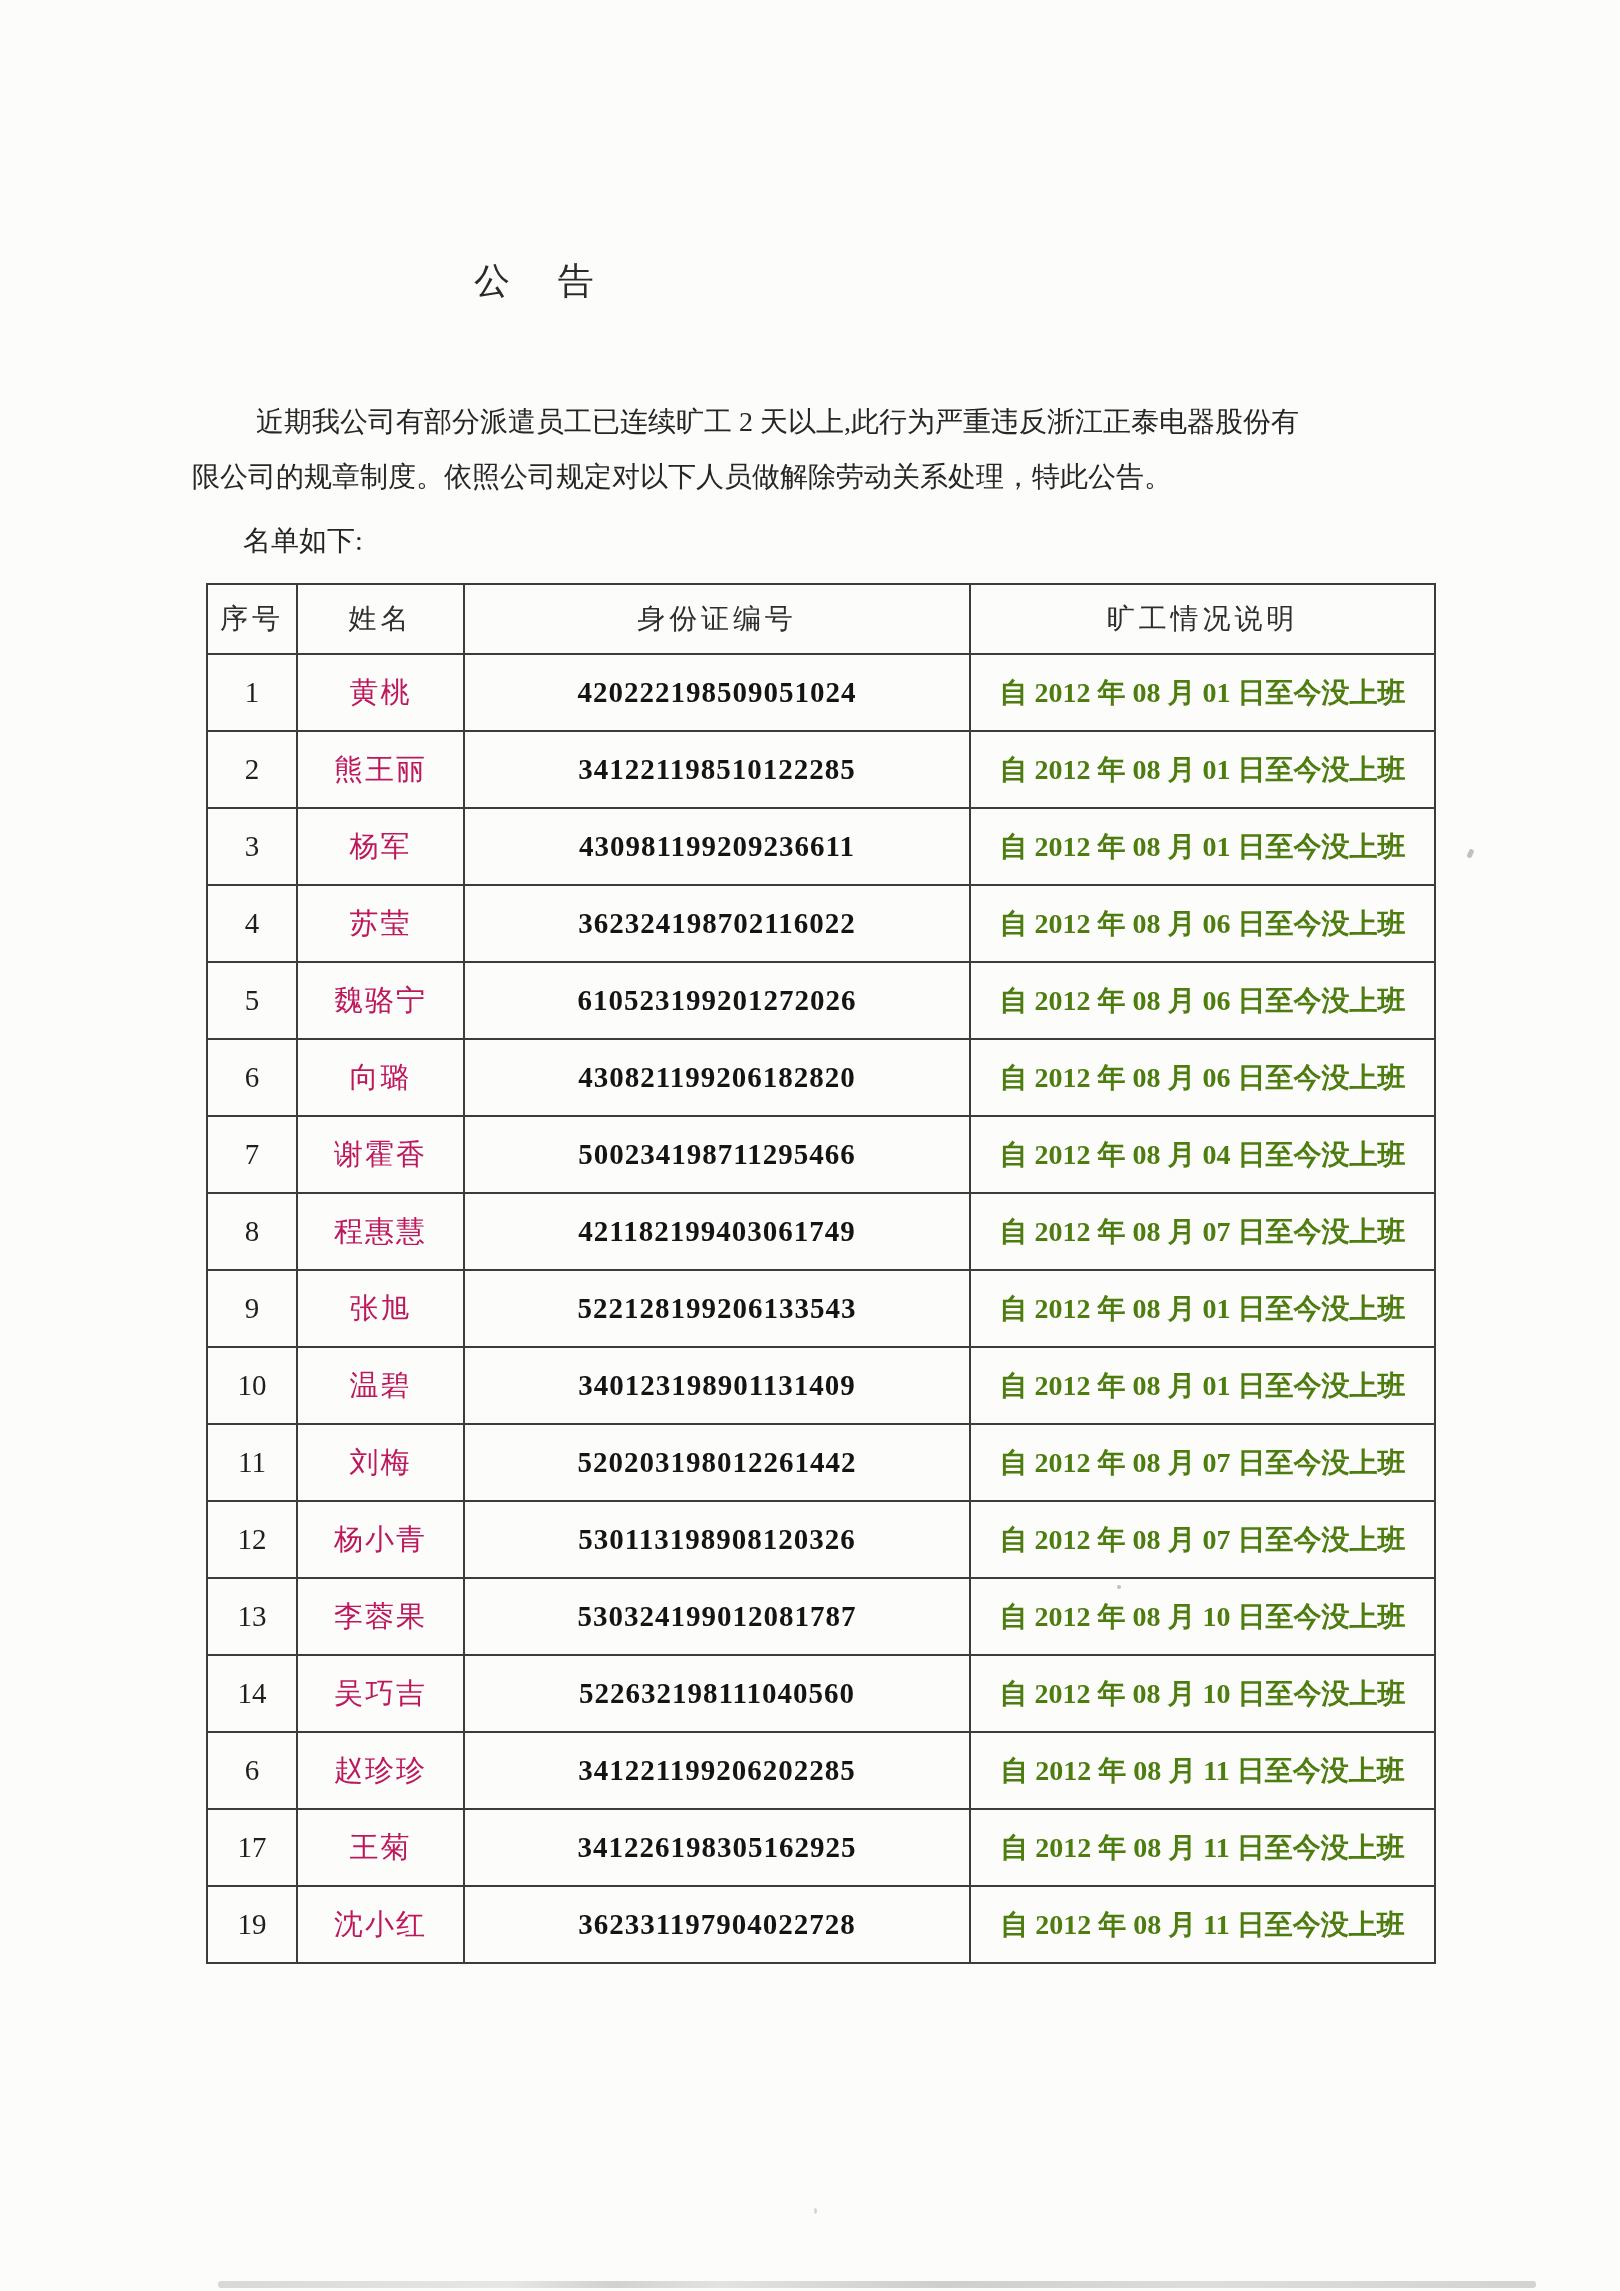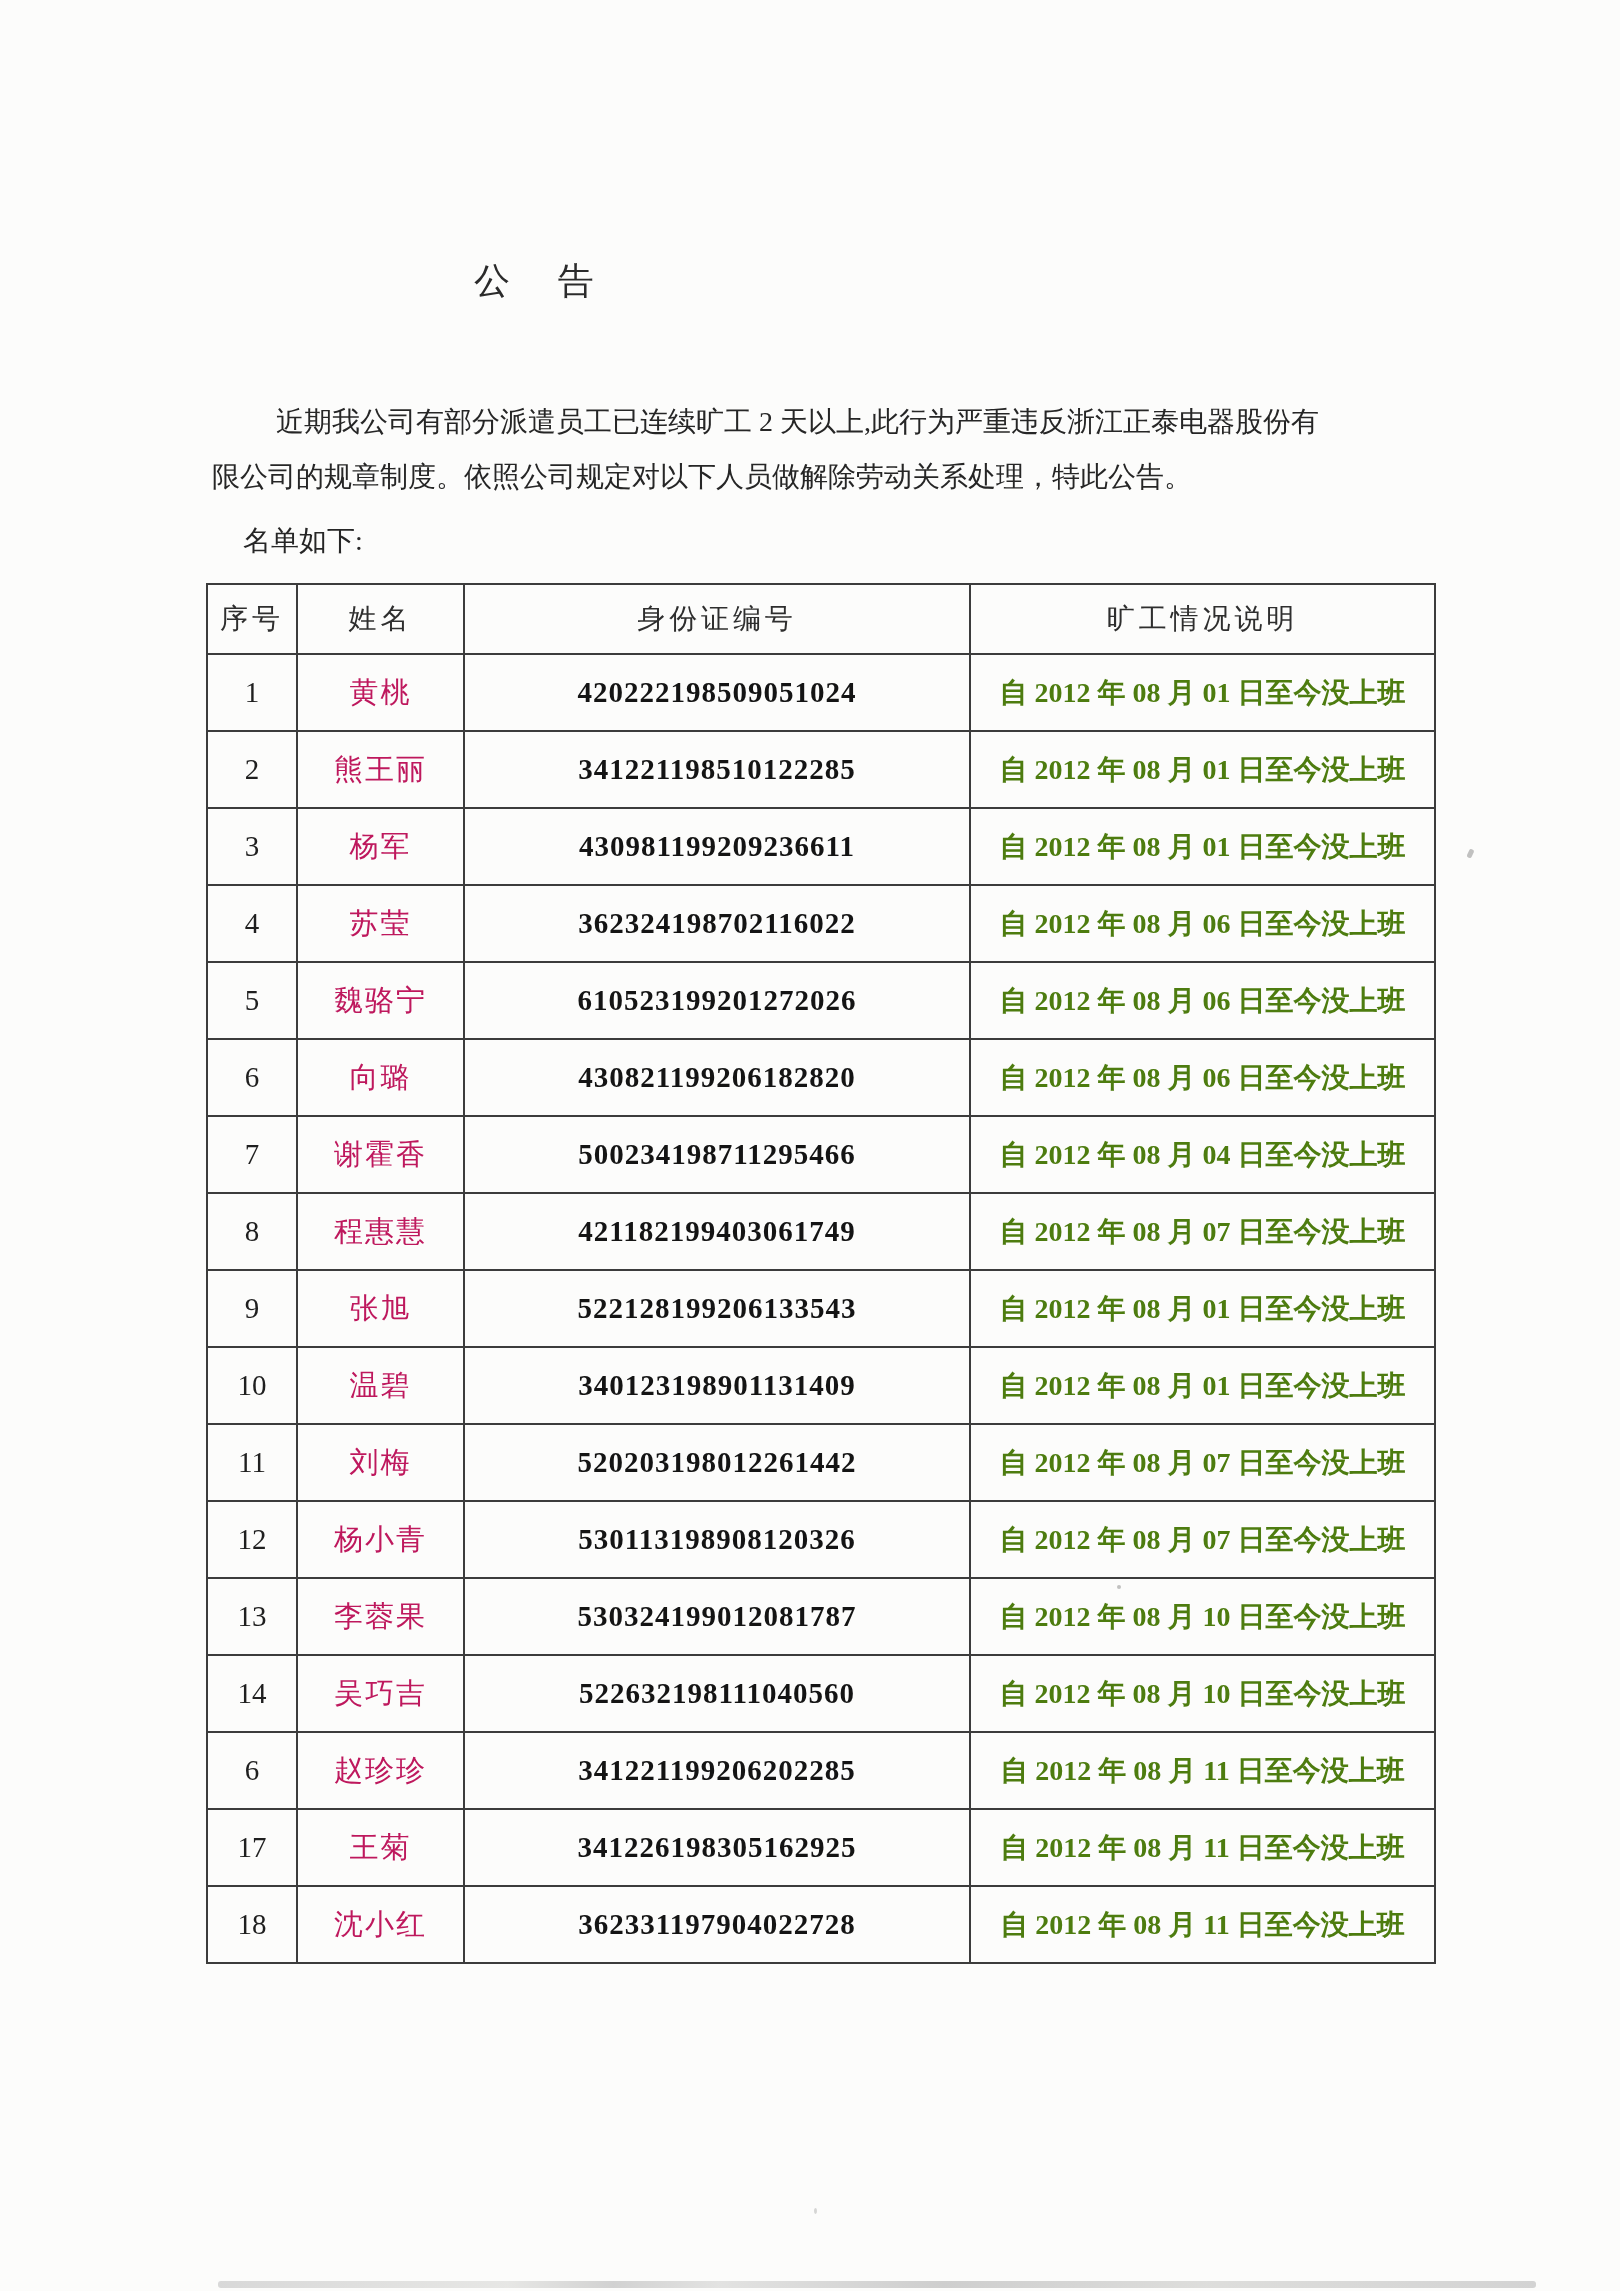--- a/index.html
+++ b/index.html
@@ -24,21 +24,21 @@
     left: 474px;
     top: 257px;
     font-size: 36px;
     font-weight: 500;
     color: #2b2b2b;
     letter-spacing: 5.9px;
     white-space: pre;
   }
   .para {
     position: absolute;
-    left: 212px;
+    left: 192px;
     top: 402px;
     width: 1235px;
     font-size: 28px;
     color: #262626;
   }
   .para .line {
     height: 55px;
     line-height: 39px;
     white-space: nowrap;
   }
@@ -242,21 +242,21 @@
         <td class="c-id">341221199206202285</td>
         <td class="c-note">自 2012 年 08 月 11 日至今没上班</td>
       </tr>
       <tr>
         <td class="c-no">17</td>
         <td class="c-name">王菊</td>
         <td class="c-id">341226198305162925</td>
         <td class="c-note">自 2012 年 08 月 11 日至今没上班</td>
       </tr>
       <tr>
-        <td class="c-no">18</td>
+        <td class="c-no">19</td>
         <td class="c-name">沈小红</td>
         <td class="c-id">362331197904022728</td>
         <td class="c-note">自 2012 年 08 月 11 日至今没上班</td>
       </tr>
     </tbody>
   </table>
 
   <div class="scan-strip"></div>
   <div class="speck s1"></div>
   <div class="speck s2"></div>

